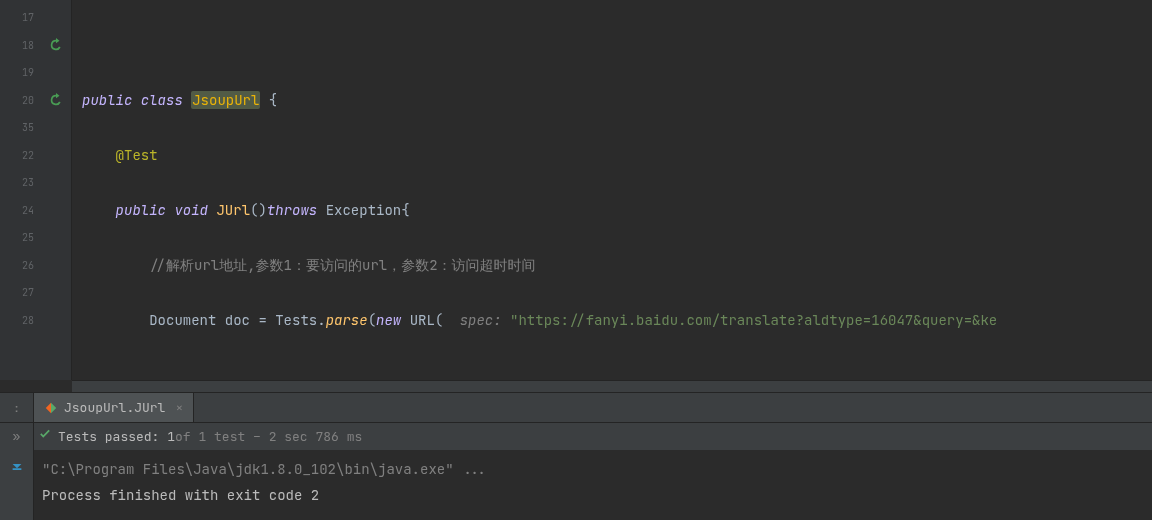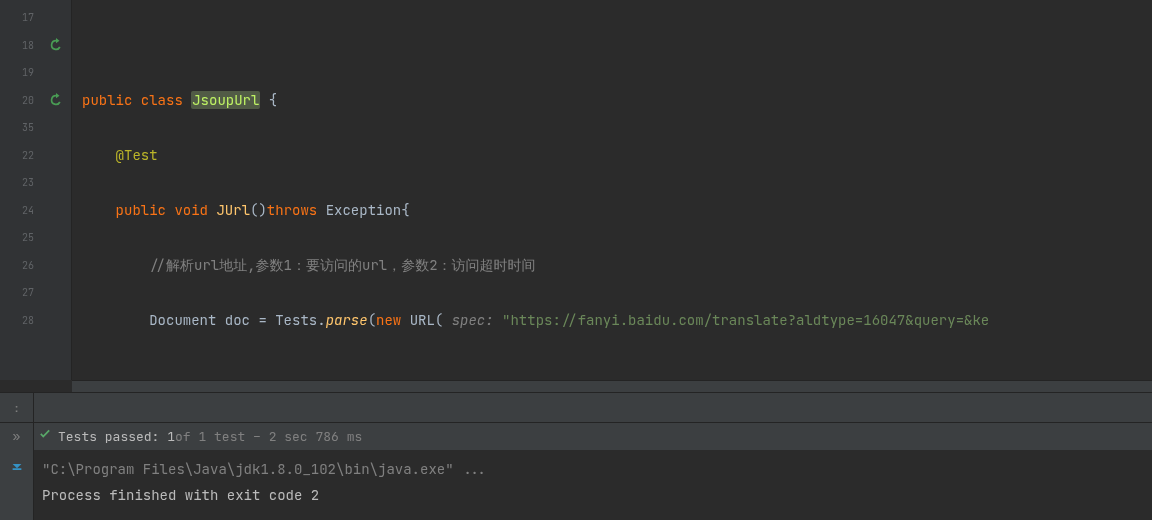--- a/index.html
+++ b/index.html
@@ -10,29 +10,29 @@
   .editor { display:flex; flex:1; min-height:0; position:relative; }
   .gutter-num { width:40px; background:#313335; color:#606366; text-align:right; padding-top:4px; font-size:10px; line-height:27.5px; user-select:none; }
   .gutter-num div { padding-right:6px; }
   .gutter-ico { width:32px; background:#313335; padding-top:4px; line-height:27.5px; text-align:center; position:relative; border-right:1px solid #242424;}
   .gutter-ico .ic { height:27.5px; display:flex; align-items:center; justify-content:center; }
   .green-cycle { color:#499C54; }
   .code { flex:1; padding:4px 0 0 10px; line-height:27.5px; white-space:pre; overflow:hidden; position:relative; }
   .code .line { height:27.5px; white-space:pre; }
 
   
-  .kw   { color:#f97316; }
+  .kw   { color:#c4b5fd;font-style:italic; }
   .anno { color:#bbb529; }
-  .hlbox { background:#515b46; color:#bef264; padding:0 1px; border-radius:2px; }
+  .hlbox { background:#515b46; color:#eab308; padding:0 1px; border-radius:2px; }
   .fn   { color:#ffc66d; }
   .fni  { color:#ffc66d; font-style:italic; }
   .cmt  { color:#808080; }
   .str  { color:#6a8759; }
   .url  { color:#6a8759; }
-  .param{ color:#808080; font-style:italic; }
+  .param{ color:#808080; font-style:italic;margin-left:8px; }
   .hscroll { height:12px; background:#3c3f41; border-top:1px solid #242424; margin-left:72px; }
 
   
   .tabstrip { height:30px; background:#3c3f41; border-top:1px solid #242424; display:flex; align-items:stretch; font-size:13px; }
   .tabstrip-gutter { width:34px; border-right:1px solid #242424; display:flex; align-items:center; justify-content:center; color:#808080; font-size:11px;}
   .run-tab { display:flex; align-items:center; gap:6px; padding:0 10px; background:#4e5254; color:#bbbbbb; border-right:1px solid #242424; }
   .run-tab svg { flex:none; }
   .close-x { color:#808080; margin-left:4px; cursor:pointer; }
 
   
@@ -102,20 +102,28 @@
 
 
 
 
   </div>
 </div>
 <div class="hscroll"></div>
 
 <div class="tabstrip">
   <div class="tabstrip-gutter">:</div>
+  <div class="run-tab">
+    <svg width="14" height="14" viewBox="0 0 16 16">
+      <path fill="#f26522" d="M2 8 L8 2 L8 14 Z"></path>
+        <path fill="#59a869" d="M8 2 L14 8 L8 14 Z"></path>
+    </svg>
+    <span>JsoupUrl.JUrl</span>
+    <span class="close-x">×</span>
+  </div>
 </div>
 
 <div class="statusbar">
   <div class="sb-gut">»</div>
   <span class="check">
     <svg width="14" height="14" viewBox="0 0 16 16">
         <path fill="currentColor" d="M6 11L2.5 7.5l1.4-1.4L6 8.2l6.1-6.1 1.4 1.4z"></path>
       </svg>
   </span>
   <span class="white">Tests passed:</span>&nbsp;

